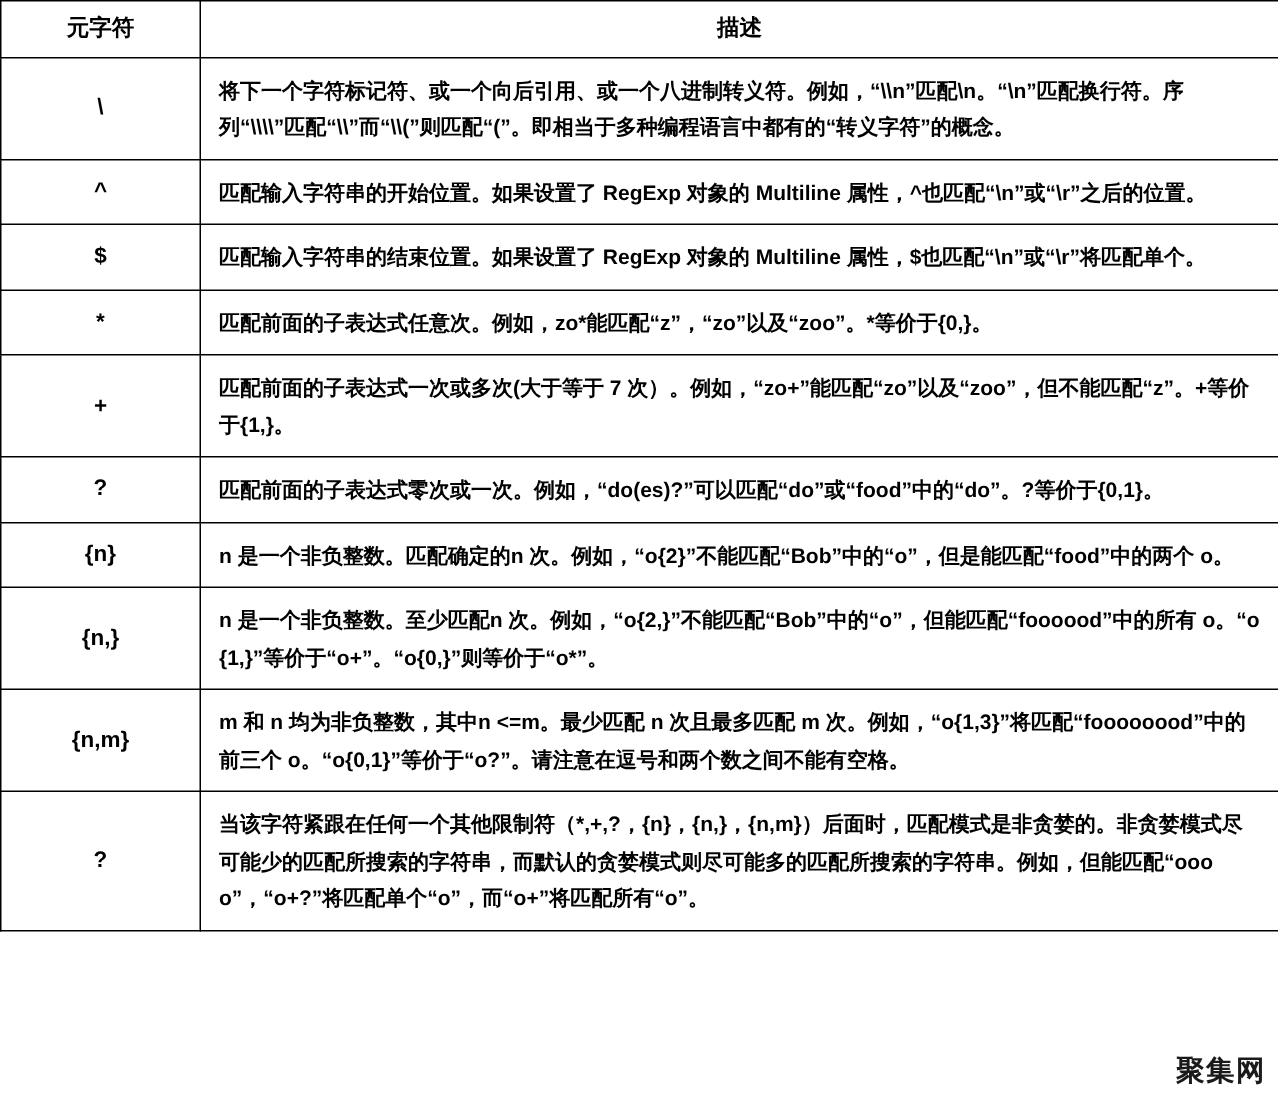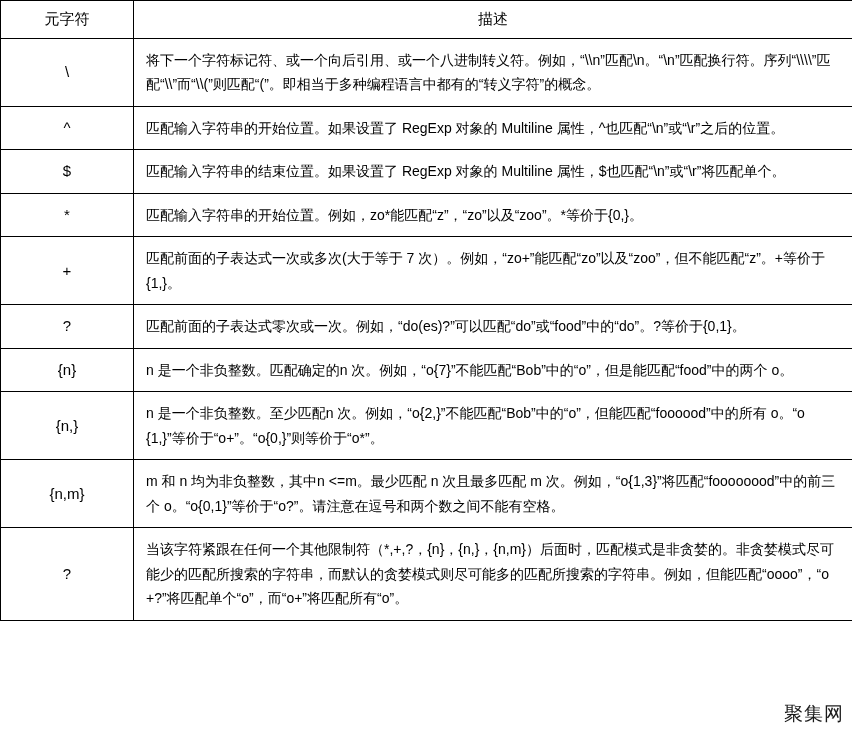--- a/index.html
+++ b/index.html
@@ -17,21 +17,21 @@
   }
   table.regex-table {
     border-collapse: collapse;
     width: 852px;
     table-layout: fixed;
   }
   table.regex-table th,
   table.regex-table td {
     border: 1px solid #000000;
     vertical-align: middle;
-    font-weight: normal;
+    font-weight: bold;
   }
   col.col-meta { width: 133px; }
   col.col-desc { width: 719px; }
 
   th.header-cell {
     text-align: center;
     font-size: 15px;
     padding: 7px 4px;
     line-height: 1.5;
   }
@@ -46,21 +46,21 @@
     font-size: 14px;
     padding: 9px 10px 9px 12px;
     line-height: 1.75;
     word-break: break-all;
   }
   .watermark {
     position: absolute;
     right: 8px;
     bottom: 6px;
     font-size: 19px;
-    font-weight: normal;
+    font-weight: bold;
     color: #1a1a1a;
     letter-spacing: 1px;
     font-family: "DejaVu Sans", sans-serif;
   }
 </style>
 </head>
 <body>
 
 <table class="regex-table">
   <colgroup>
@@ -81,33 +81,33 @@
     <tr>
       <td class="meta-cell">^</td>
       <td class="desc-cell">匹配输入字符串的开始位置。如果设置了 RegExp 对象的 Multiline 属性，^也匹配“\n”或“\r”之后的位置。</td>
     </tr>
     <tr>
       <td class="meta-cell">$</td>
       <td class="desc-cell">匹配输入字符串的结束位置。如果设置了 RegExp 对象的 Multiline 属性，$也匹配“\n”或“\r”将匹配单个。</td>
     </tr>
     <tr>
       <td class="meta-cell">*</td>
-      <td class="desc-cell">匹配输入字符串的开始位置。例如，zo*能匹配“z”，“zo”以及“zoo”。*等价于{0,}。</td>
+      <td class="desc-cell">匹配前面的子表达式任意次。例如，zo*能匹配“z”，“zo”以及“zoo”。*等价于{0,}。</td>
     </tr>
     <tr>
       <td class="meta-cell">+</td>
       <td class="desc-cell">匹配前面的子表达式一次或多次(大于等于 7 次）。例如，“zo+”能匹配“zo”以及“zoo”，但不能匹配“z”。+等价于{1,}。</td>
     </tr>
     <tr>
       <td class="meta-cell">?</td>
       <td class="desc-cell">匹配前面的子表达式零次或一次。例如，“do(es)?”可以匹配“do”或“food”中的“do”。?等价于{0,1}。</td>
     </tr>
     <tr>
       <td class="meta-cell">{n}</td>
-      <td class="desc-cell">n 是一个非负整数。匹配确定的n 次。例如，“o{7}”不能匹配“Bob”中的“o”，但是能匹配“food”中的两个 o。</td>
+      <td class="desc-cell">n 是一个非负整数。匹配确定的n 次。例如，“o{2}”不能匹配“Bob”中的“o”，但是能匹配“food”中的两个 o。</td>
     </tr>
     <tr>
       <td class="meta-cell">{n,}</td>
       <td class="desc-cell">n 是一个非负整数。至少匹配n 次。例如，“o{2,}”不能匹配“Bob”中的“o”，但能匹配“foooood”中的所有 o。“o{1,}”等价于“o+”。“o{0,}”则等价于“o*”。</td>
     </tr>
     <tr>
       <td class="meta-cell">{n,m}</td>
       <td class="desc-cell">m 和 n 均为非负整数，其中n &lt;=m。最少匹配 n 次且最多匹配 m 次。例如，“o{1,3}”将匹配“foooooood”中的前三个 o。“o{0,1}”等价于“o?”。请注意在逗号和两个数之间不能有空格。</td>
     </tr>
     <tr>

